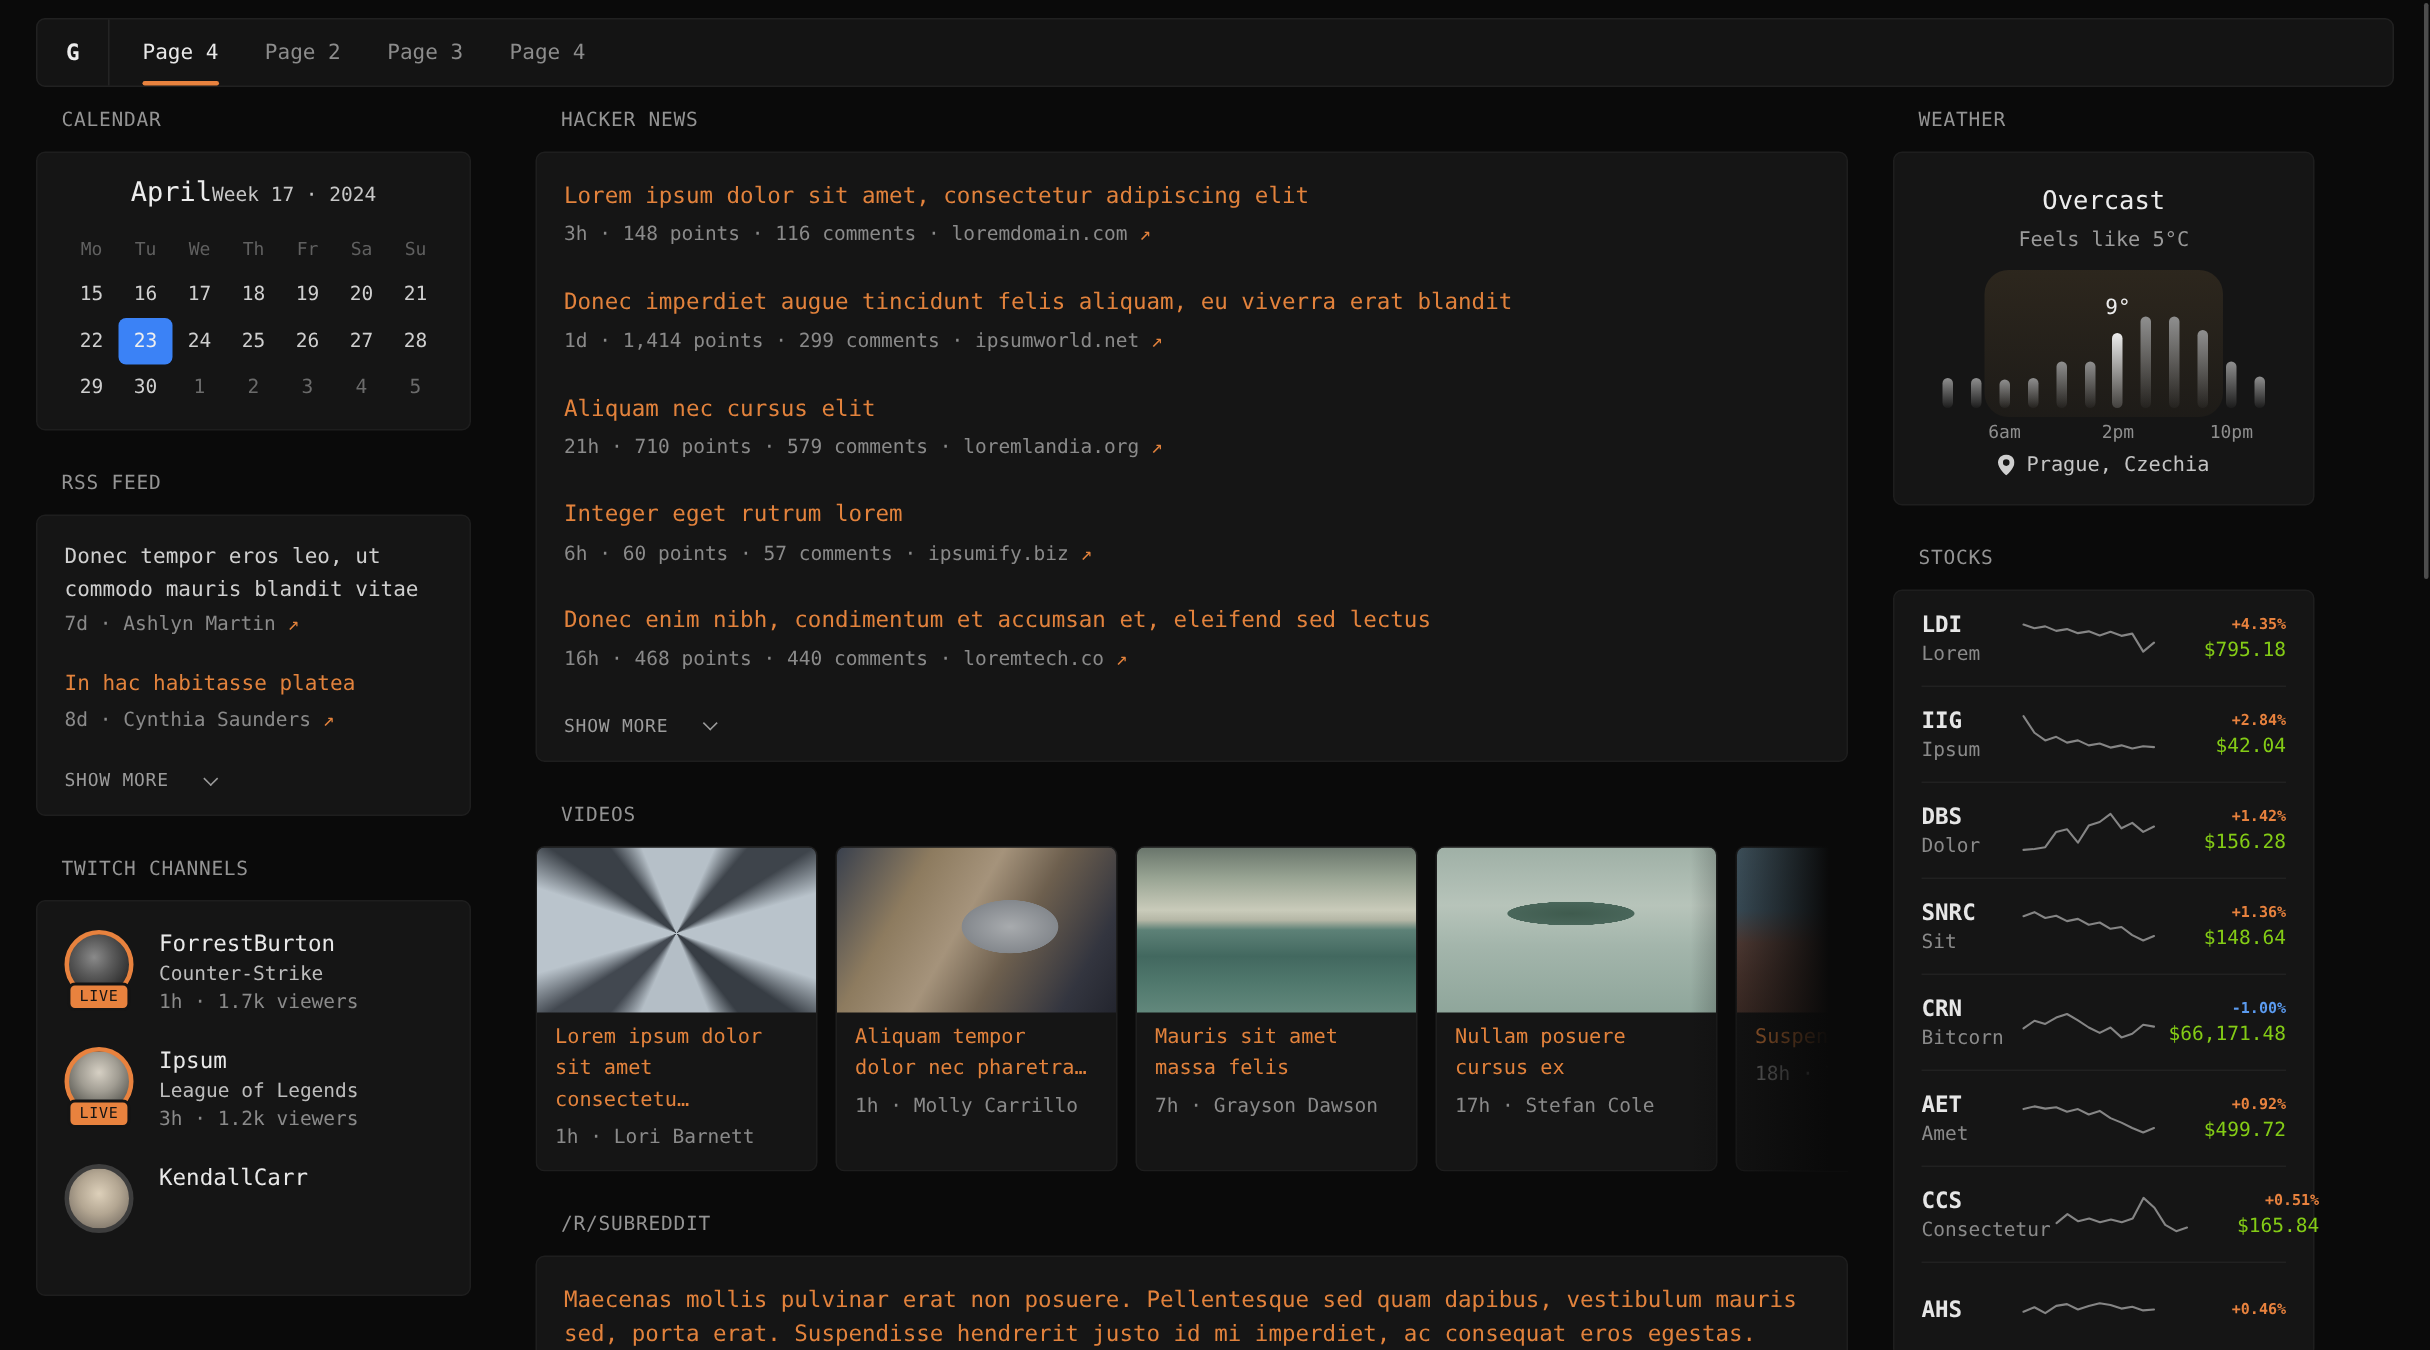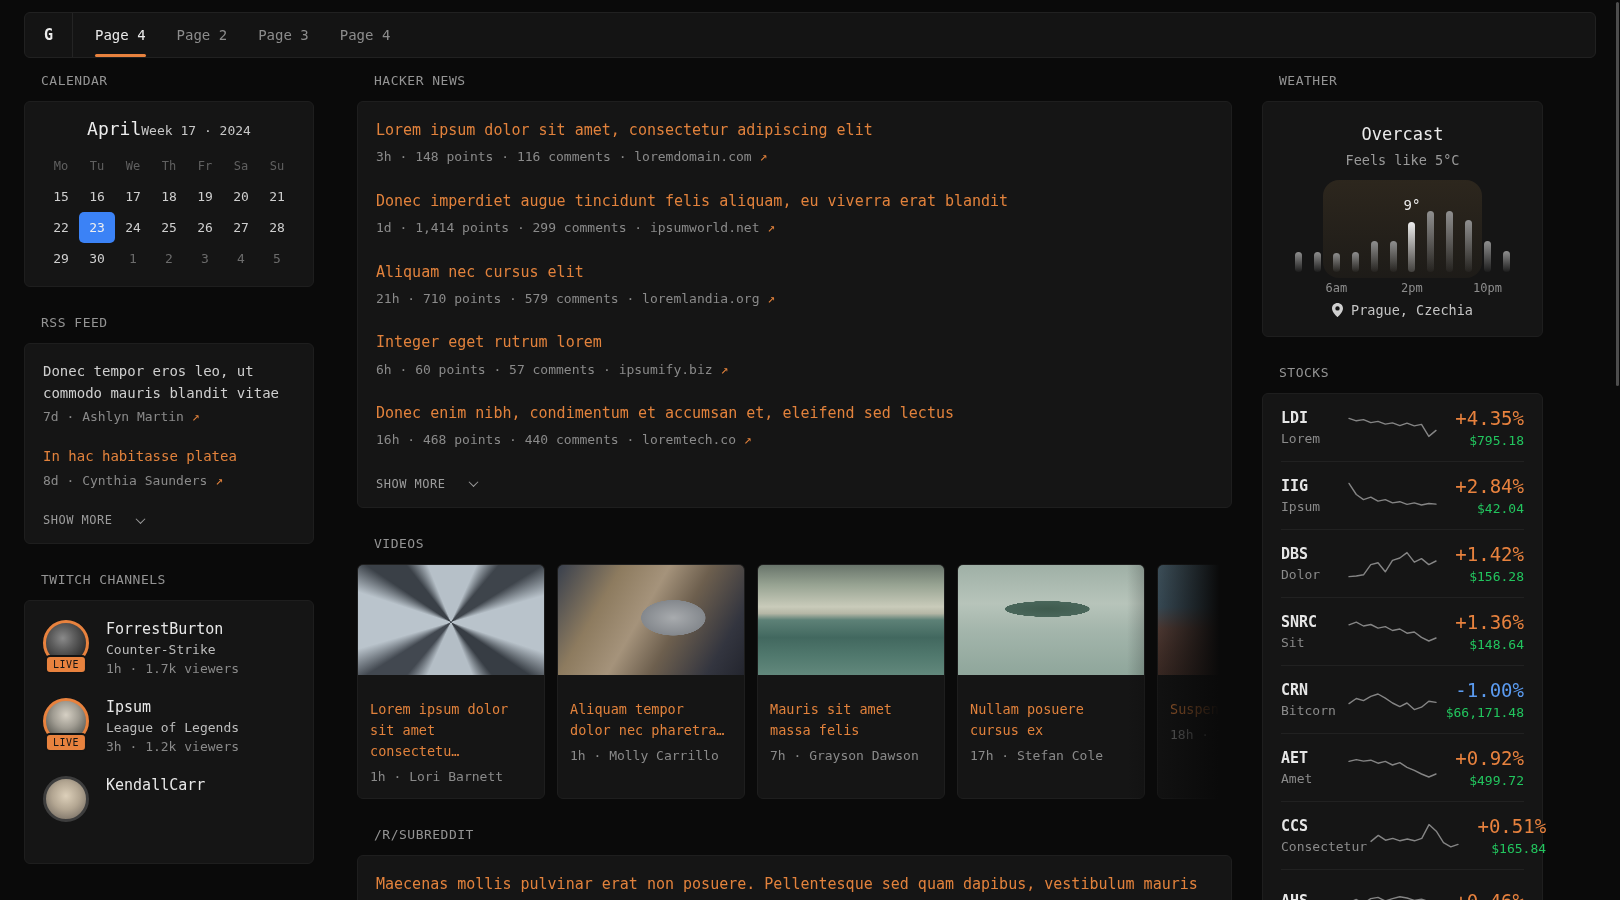--- a/index.html
+++ b/index.html
@@ -67,21 +67,21 @@
               color:#141414;font-size:10px;font-weight:400;padding:2px 6px;border-radius:5px;
               border:2px solid #141414;letter-spacing:.5px}
   .tw-name{font-size:15px;color:#e8e8e8;margin-bottom:4px;cursor:pointer}
   .tw-game{font-size:13px;color:#bdbdbd;margin-bottom:4px}
   .tw-meta{font-size:13px;color:#8a8a8a}
 
   
   .videos-strip{position:relative;display:flex;gap:12px;overflow:hidden}
   .video-card{flex:0 0 188px;background:#151515;border:1px solid #1e1e1e;border-radius:6px;overflow:hidden}
   .video-thumb{height:110px;cursor:pointer}
-  .video-body{padding:24px 12px 14px}
+  .video-body{padding:6px 12px 14px}
   .video-title{font-size:13.5px;color:#e2823c;line-height:1.55;cursor:pointer}
   .video-author{font-size:13px;color:#8a8a8a;margin-top:7px}
   .videos-fade{position:absolute;top:0;right:0;bottom:0;width:105px;
                background:linear-gradient(to right,rgba(10,10,10,0),#0a0a0a 88%);pointer-events:none}
   .thumb-pillars{background:conic-gradient(from 0deg at 50% 52%,#b6c0c8 0deg 24deg,#3e444b 40deg 58deg,
     #b9c3cb 74deg 108deg,#373d44 124deg 142deg,#b4bec6 158deg 204deg,#424850 220deg 238deg,
     #bac4cc 254deg 288deg,#3a4047 304deg 322deg,#b6c0c8 338deg 360deg)}
   .thumb-camera{background:radial-gradient(ellipse 58px 32px at 62% 48%,#a8abae 0%,#84888d 55%,rgba(0,0,0,0) 56%),
     linear-gradient(120deg,#39404d 0%,#8d7b5f 26%,#a5937b 45%,#6d5f4e 62%,#33353f 85%,#23252e 100%)}
   .thumb-sea{background:linear-gradient(#69756b 0%,#97a392 18%,#c9cbba 38%,#b5b7a6 44%,#5d8177 50%,
@@ -111,23 +111,23 @@
   
   .stocks-card{padding:0 18px}
   .stock-row{display:flex;align-items:center;padding:13px 0;border-top:1px solid #212121}
   .stock-row:first-child{border-top:0}
   .stk-left{width:96px}
   .stk-ticker{font-size:15px;font-weight:700;color:#e6e6e6;cursor:pointer}
   .stk-name{font-size:13px;color:#8a8a8a;margin-top:4px}
   .stk-spark{flex:1;display:flex;justify-content:center}
   .stk-spark svg{display:block}
   .stk-right{text-align:right;min-width:84px}
-  .stk-change{font-size:19px;font-weight:400;color:#e8823e}
+  .stk-change{font-size:10px;font-weight:700;color:#e8823e}
   .stk-change.neg{color:#5b9bf0}
-  .stk-price{font-size:13px;color:#22c55e;margin-top:4px}
+  .stk-price{font-size:13px;color:#84cc16;margin-top:4px}
 
   .scroll-thumb{position:absolute;right:1px;top:2px;width:3px;height:384px;border-radius:2px;background:#4d4d4d}
 </style>
 </head>
 <body>
 
 <div class="page">
 
   <div class="navbar">
     <div class="logo">G</div>

